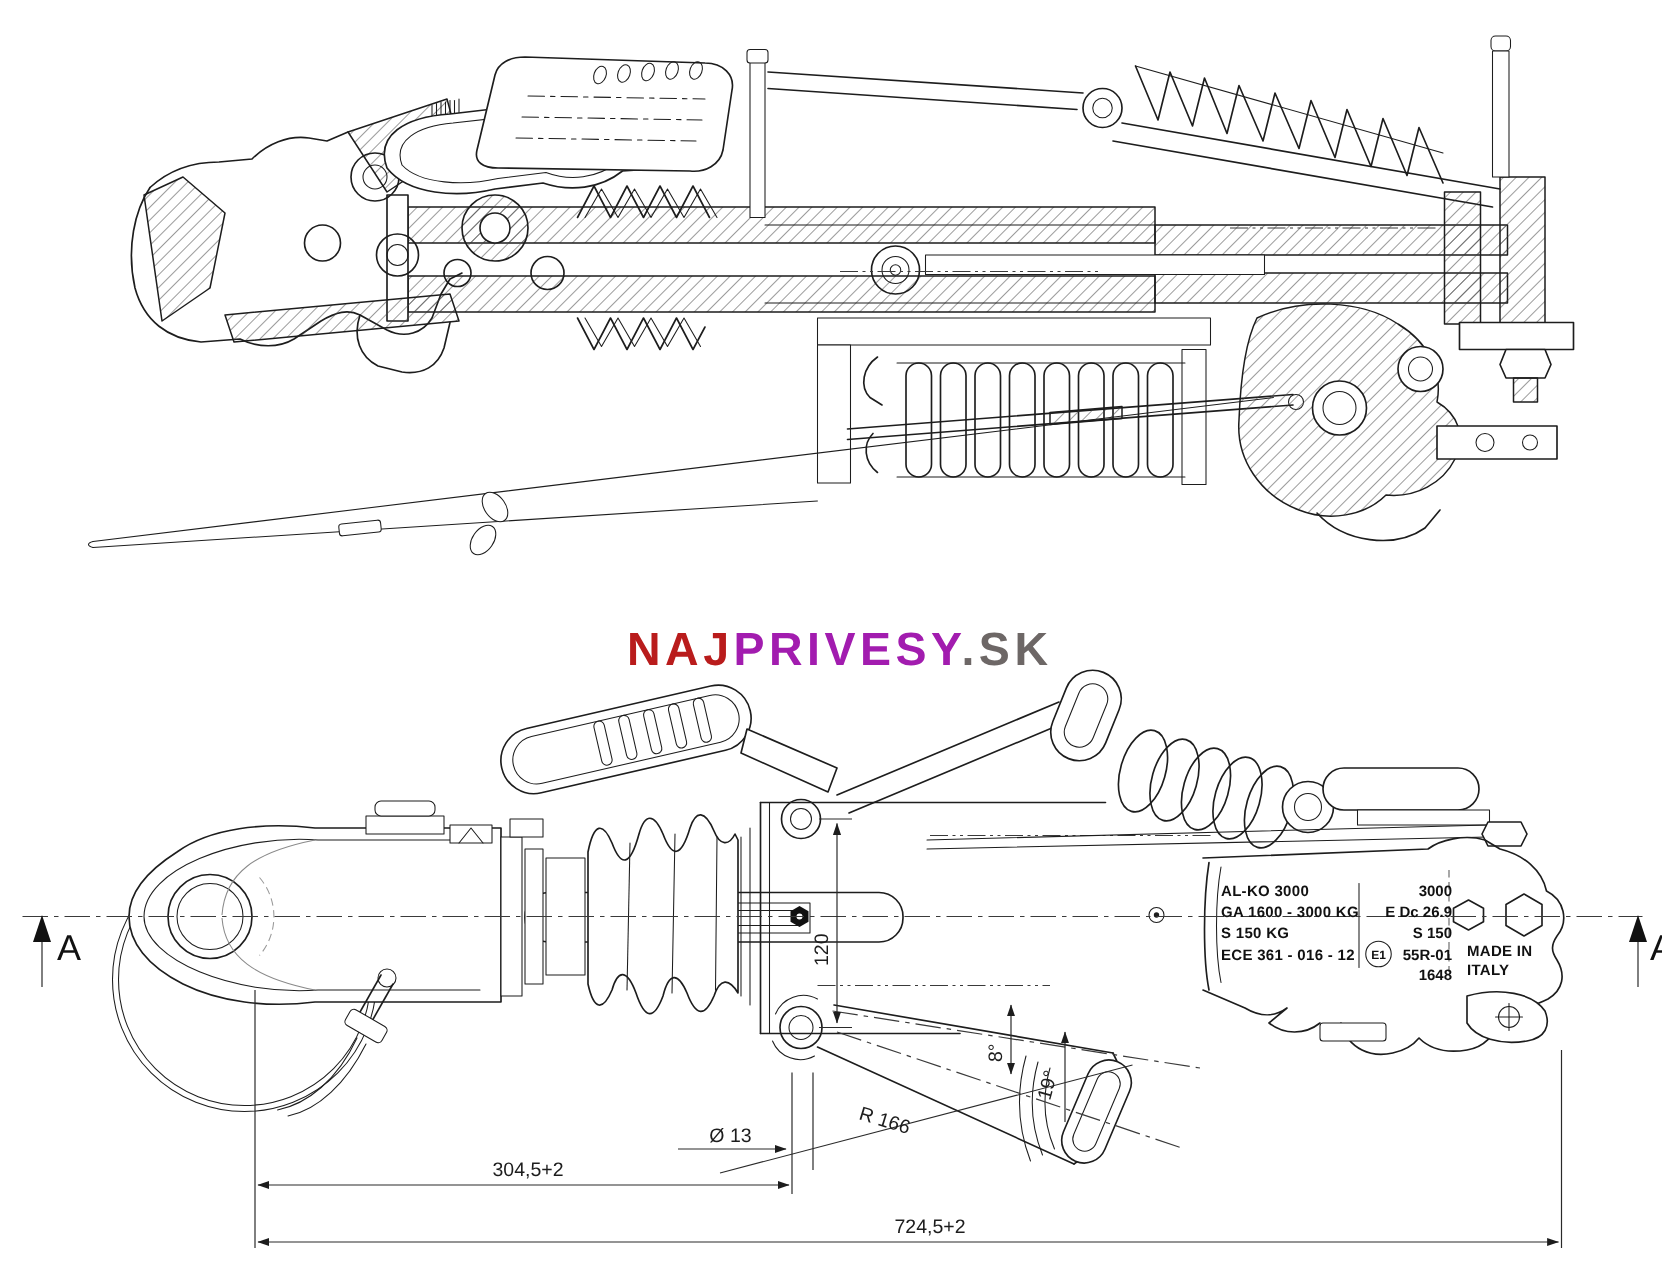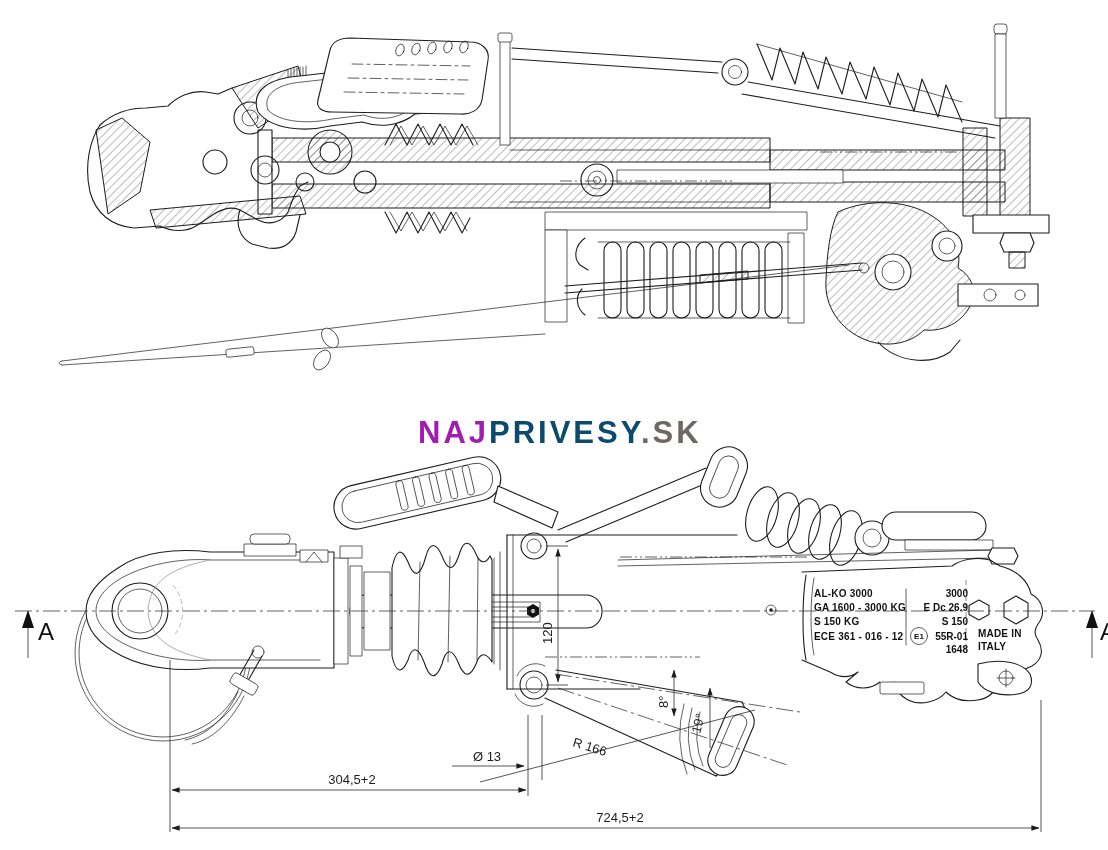--- a/index.html
+++ b/index.html
@@ -19,21 +19,21 @@
   .hid{fill:none;stroke:#5a5a5a;stroke-width:0.7;stroke-dasharray:5 3;}
   .dim{fill:none;stroke:#2a2a2a;stroke-width:0.8;}
   .dimtxt{font:13px "Liberation Sans",sans-serif;fill:#1d1d1d;}
   .plate-t{font-weight:bold;font-size:10px;font-family:"Liberation Sans",sans-serif;fill:#111;letter-spacing:.2px;}
   .plate-s{font-weight:bold;font-size:10px;font-family:"Liberation Sans",sans-serif;fill:#111;}
   .emark{font-weight:bold;font-size:8px;font-family:"Liberation Sans",sans-serif;fill:#111;}
   .sec{font-size:24px;font-family:"Liberation Sans",sans-serif;fill:#111;}
   
   .watermark{position:absolute;left:418px;top:417px;font-weight:bold;font-size:31px;
              letter-spacing:3px;line-height:1;white-space:nowrap;user-select:none;}
-  .wm-naj{color:#a21caf;} .wm-privesy{color:#0c4a6e;} .wm-sk{color:#6d6766;text-align:right;}
+  .wm-naj{color:#b91c1c;} .wm-privesy{color:#a21caf;} .wm-sk{color:#6d6766;text-align:right;}
 </style>
 </head>
 <body>
 
 <div class="stage">
 
 <svg width="1108" height="850" viewBox="0 0 1108 850">
   <defs>
     <pattern id="h45" patternUnits="userSpaceOnUse" width="6" height="6" patternTransform="rotate(45)">
       <line x1="0" y1="0" x2="0" y2="6" stroke="#3f3f3f" stroke-width="0.7"></line>

